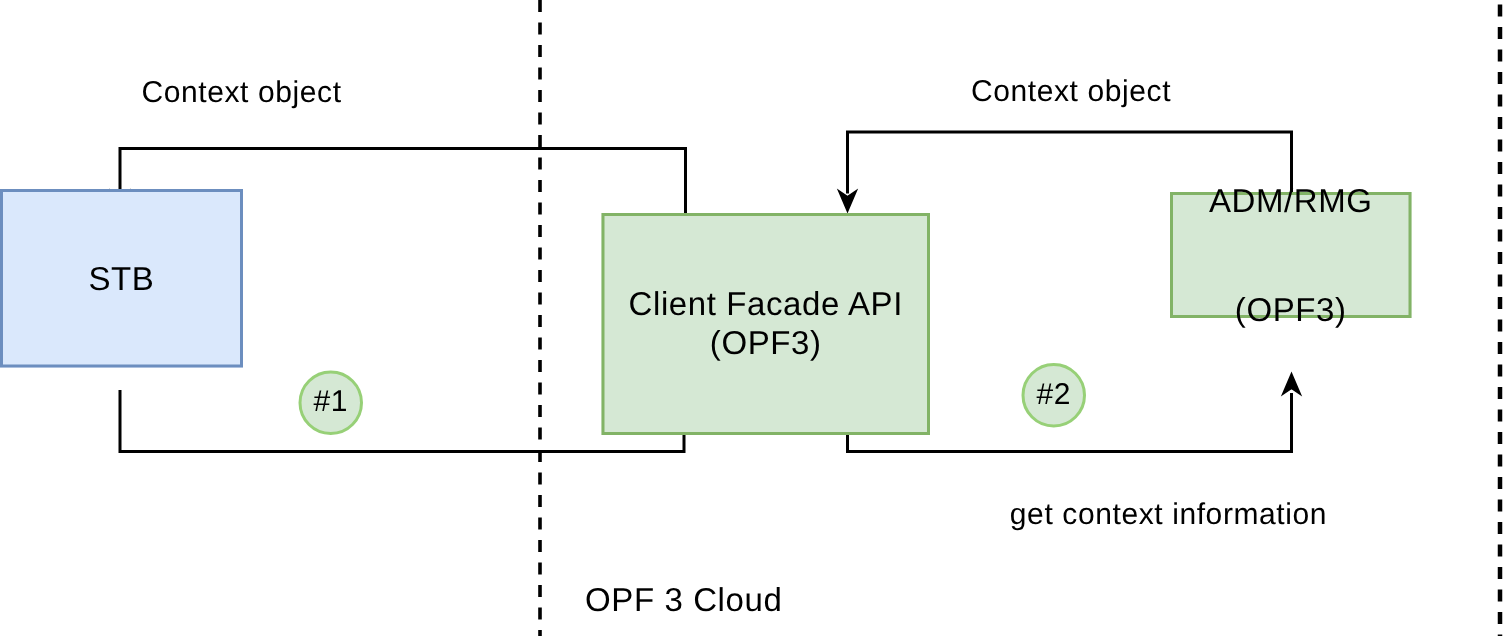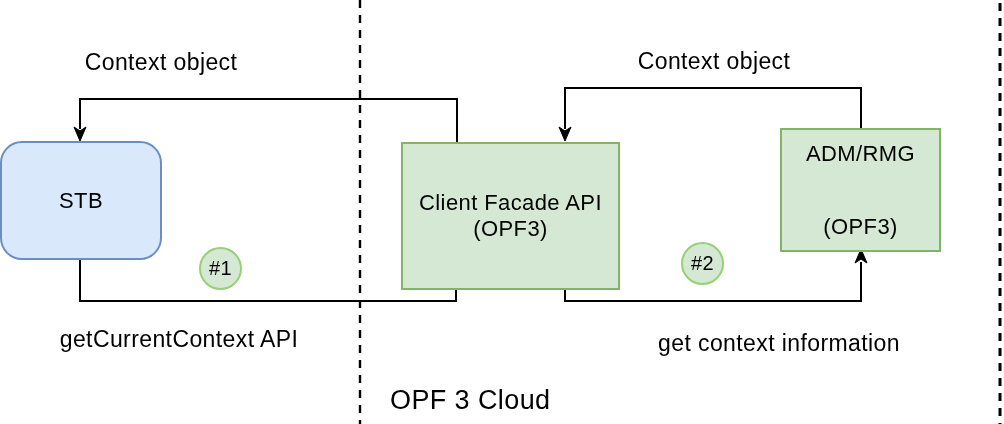--- a/index.html
+++ b/index.html
@@ -17,45 +17,45 @@
   svg.overlay path.dashed-thick{stroke-dasharray:8 7;stroke-width:3;}
   svg.overlay polygon{fill:var(--line,#000);stroke:var(--line,#000);stroke-width:1;}
 
   .node{
     position:absolute;box-sizing:border-box;
     display:flex;flex-direction:column;align-items:center;justify-content:center;
     text-align:center;font-size:22px;line-height:26px;letter-spacing:0.4px;
   }
   .node.blue{background:var(--blue-fill,#dae8fc);border:2px solid var(--blue-border,#6c8ebf);}
   .node.green{background:var(--green-fill,#d5e8d4);border:2px solid var(--green-border,#82b366);}
-  #node-stb{left:0px;top:141px;width:162px;height:119px;border-radius:22px;}
+  #node-stb{left:0px;top:126px;width:162px;height:119px;}
   #node-cf{left:401px;top:142px;width:219px;height:148px;}
-  #node-adm{left:780px;top:128px;width:161px;height:124px;gap:47px;}
+  #node-adm{left:780px;top:128px;width:161px;height:84px;gap:47px;}
 
   .edge-label{
-    position:absolute;font-size:23px;line-height:24px;letter-spacing:0.4px;
+    position:absolute;font-size:20px;line-height:24px;letter-spacing:0.4px;
     white-space:nowrap;transform:translateX(-50%);text-align:center;
   }
   #label-ctx-left{left:161px;top:50px;}
   #label-ctx-right{left:714px;top:49px;}
   #label-gcc{left:179px;top:327px;}
   #label-gci{left:779px;top:331px;}
 
   .badge{
     position:absolute;width:43px;height:43px;border-radius:50%;box-sizing:border-box;
     background:var(--badge-fill,#d5e8d4);border:2px solid var(--badge-border,#97d077);
     display:flex;align-items:center;justify-content:center;
     font-size:20px;letter-spacing:0.3px;
   }
   #badge-1{left:199px;top:247px;}
   #badge-2{left:681px;top:242px;}
 
   .cloud-label{
     position:absolute;left:390px;top:387px;
-    font-size:27px;line-height:26px;letter-spacing:0.4px;white-space:nowrap;
+    font-size:22px;line-height:26px;letter-spacing:0.4px;white-space:nowrap;
   }
 </style>
 </head>
 <body>
 
 <div class="canvas">
 
   <svg class="overlay" viewBox="0 0 1004 424">
 
     <g>
@@ -95,21 +95,20 @@
     <span>(OPF3)</span>
   </div>
 
   <div class="node green" id="node-adm">
     <span>ADM/RMG</span>
     <span>(OPF3)</span>
   </div>
 
   <div class="edge-label" id="label-ctx-left">Context object</div>
   <div class="edge-label" id="label-ctx-right">Context object</div>
-  <div class="edge-label" id="label-gcc">getCurrentContext API</div>
   <div class="edge-label" id="label-gci">get context information</div>
 
   <div class="badge" id="badge-1">
     <span>#1</span>
   </div>
   <div class="badge" id="badge-2">
     <span>#2</span>
   </div>
 
   <div class="cloud-label">OPF 3 Cloud</div>

